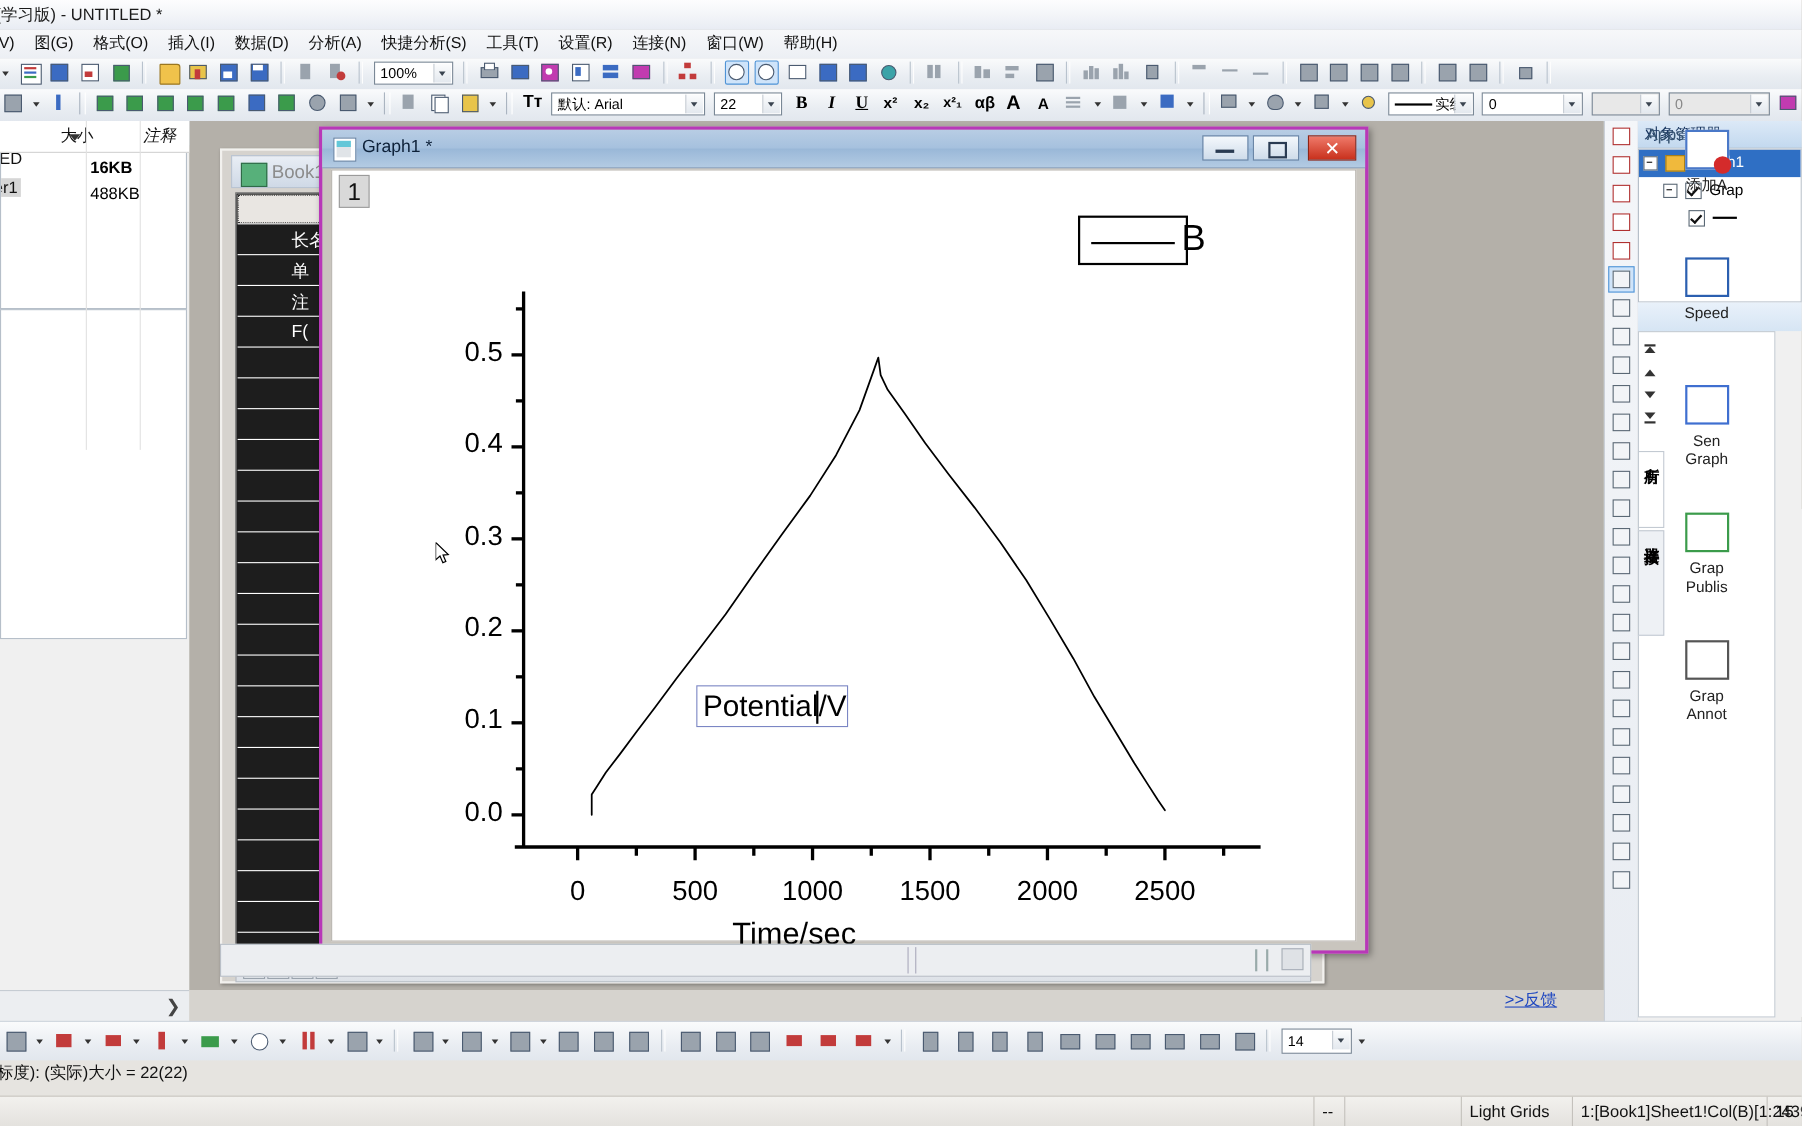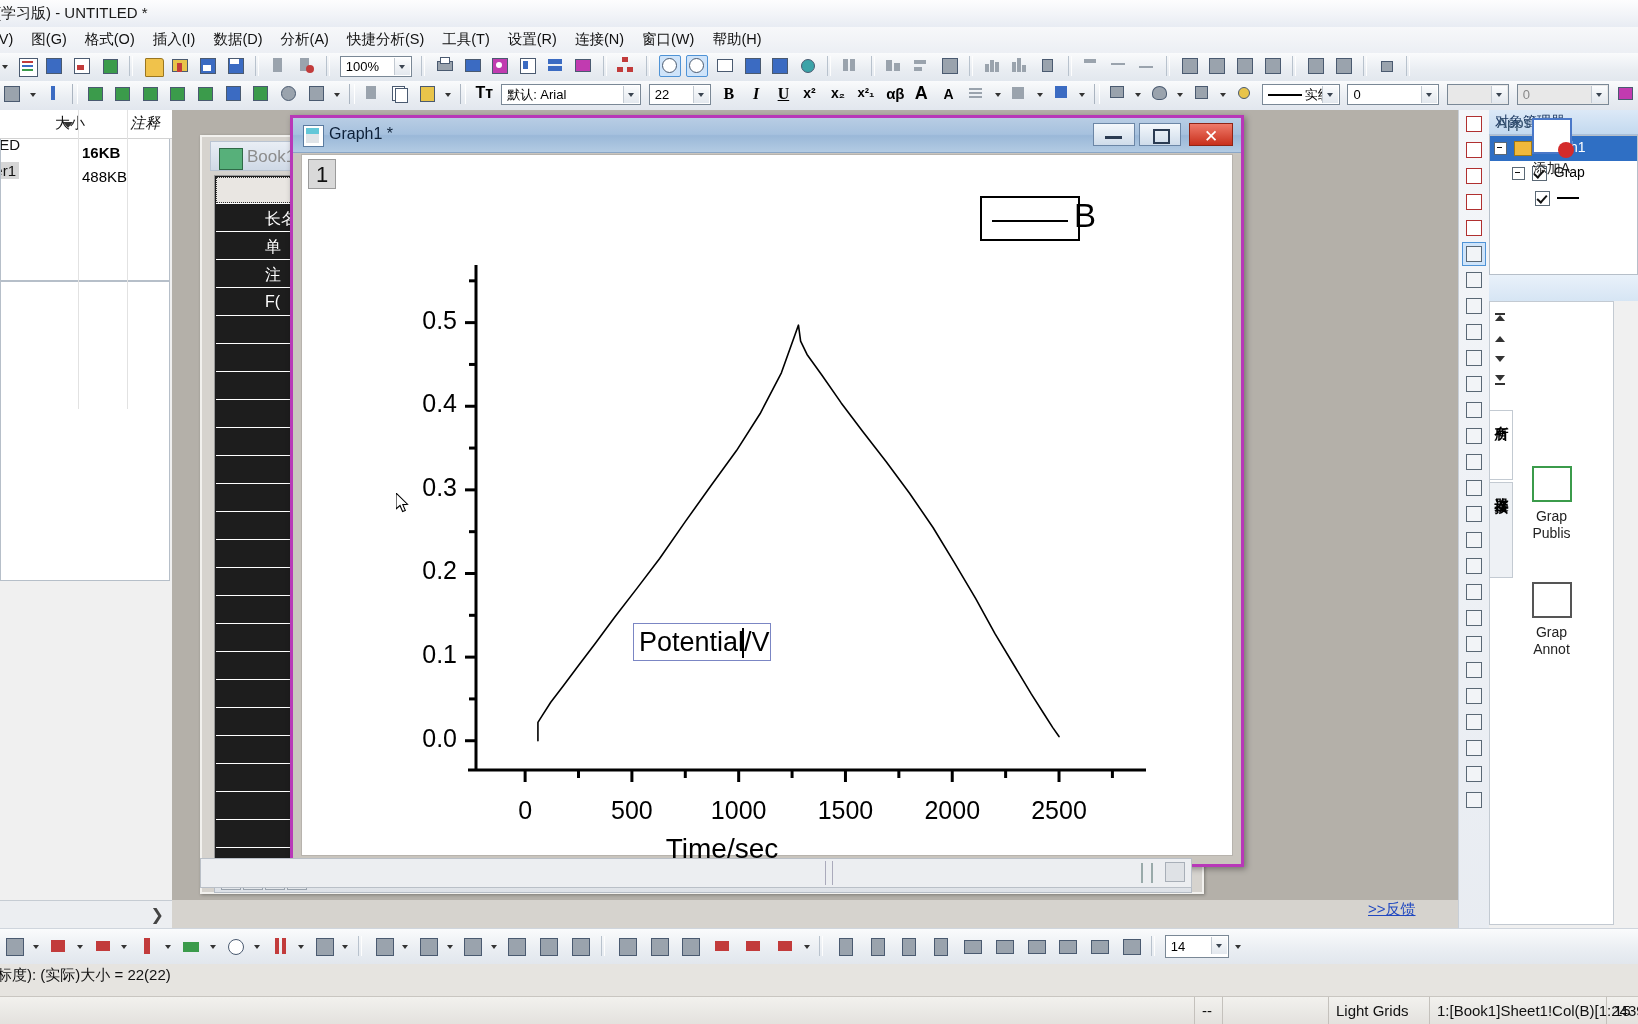--- a/index.html
+++ b/index.html
@@ -673,20 +673,33 @@
     <span>连接器</span>
   </div>
   <div id="apps-body">
       <div class="appitem" style="top: 8px;">
         <div class="appico">
           <span style="position:absolute;left:0;top:0;width:40px;height:36px;background:#fff;border:2px solid #4a78c8;box-sizing:border-box;"></span>
           <span style="position:absolute;right:-2px;bottom:0;width:16px;height:16px;border-radius:50%;background:#d42b2b;"></span>
         </div>
         <div class="nm" style="white-space: pre;">添加A</div>
       </div>
+      <div class="appitem" style="top: 124px;">
+        <div class="appico">
+          <span style="position:absolute;left:0;top:0;width:40px;height:36px;background:#fff;border:2px solid #2b5fb0;box-sizing:border-box;"></span>
+        </div>
+        <div class="nm" style="white-space: pre;">Speed</div>
+      </div>
+      <div class="appitem" style="top: 240px;">
+        <div class="appico">
+          <span style="position:absolute;left:0;top:0;width:40px;height:36px;background:#fff;border:2px solid #3f6fd0;box-sizing:border-box;"></span>
+        </div>
+        <div class="nm" style="white-space: pre;">Sen
+Graph</div>
+      </div>
       <div class="appitem" style="top: 356px;">
         <div class="appico">
           <span style="position:absolute;left:0;top:0;width:40px;height:36px;background:#fff;border:2px solid #3b9b4b;box-sizing:border-box;"></span>
         </div>
         <div class="nm" style="white-space: pre;">Grap
 Publis</div>
       </div>
       <div class="appitem" style="top: 472px;">
         <div class="appico">
           <span style="position:absolute;left:0;top:0;width:40px;height:36px;background:#fff;border:2px solid #555;box-sizing:border-box;"></span>

